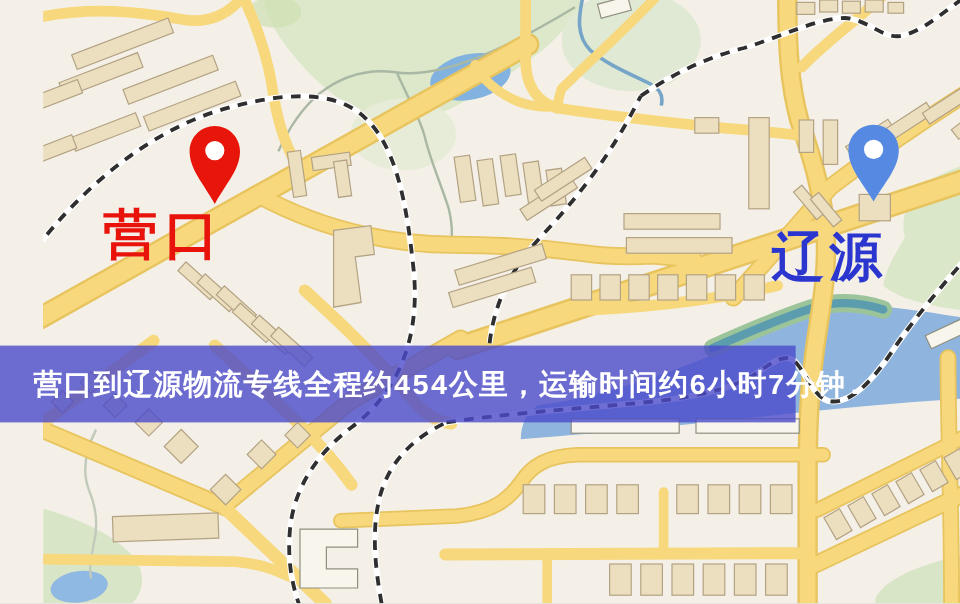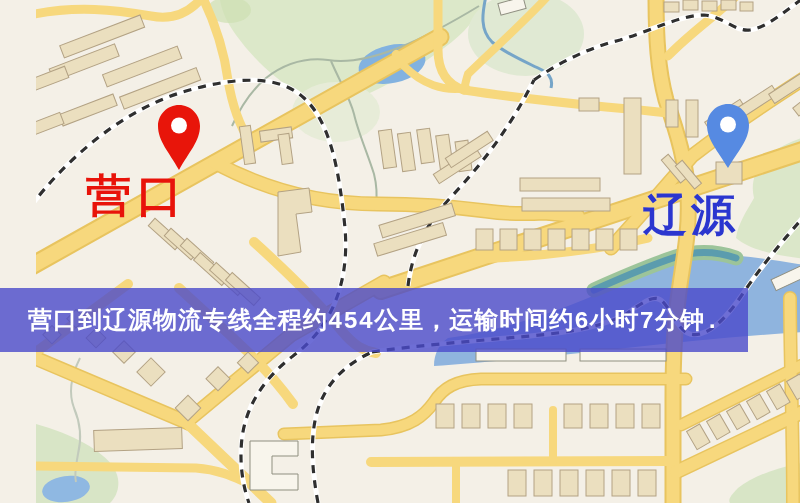--- a/index.html
+++ b/index.html
@@ -21,21 +21,21 @@
   .bw{fill:#f8f5ec;stroke:#8f8f80;stroke-width:1;}
   
   .city-label{
     position:absolute;font-weight:bold;line-height:1;white-space:nowrap;
     text-shadow:0 0 1px rgba(255,255,255,.35);
   }
   .origin-label{left:86px;top:177px;font-size:45px;letter-spacing:6px;color:#e8130a;}
   .destination-label{left:643px;top:196px;font-size:44px;letter-spacing:4px;color:#2b36cf;}
   
   .route-banner{
-    position:absolute;left:0;top:288px;width:748px;height:64px;
+    position:absolute;left:0;top:288px;width:663px;height:64px;
     background:rgba(74,74,202,0.80);
     display:flex;align-items:center;box-sizing:border-box;padding-left:28px;
   }
   .route-banner span{
     color:#ffffff;font-size:24px;font-weight:600;letter-spacing:1px;white-space:nowrap;
   }
 </style>
 </head>
 <body>
 

